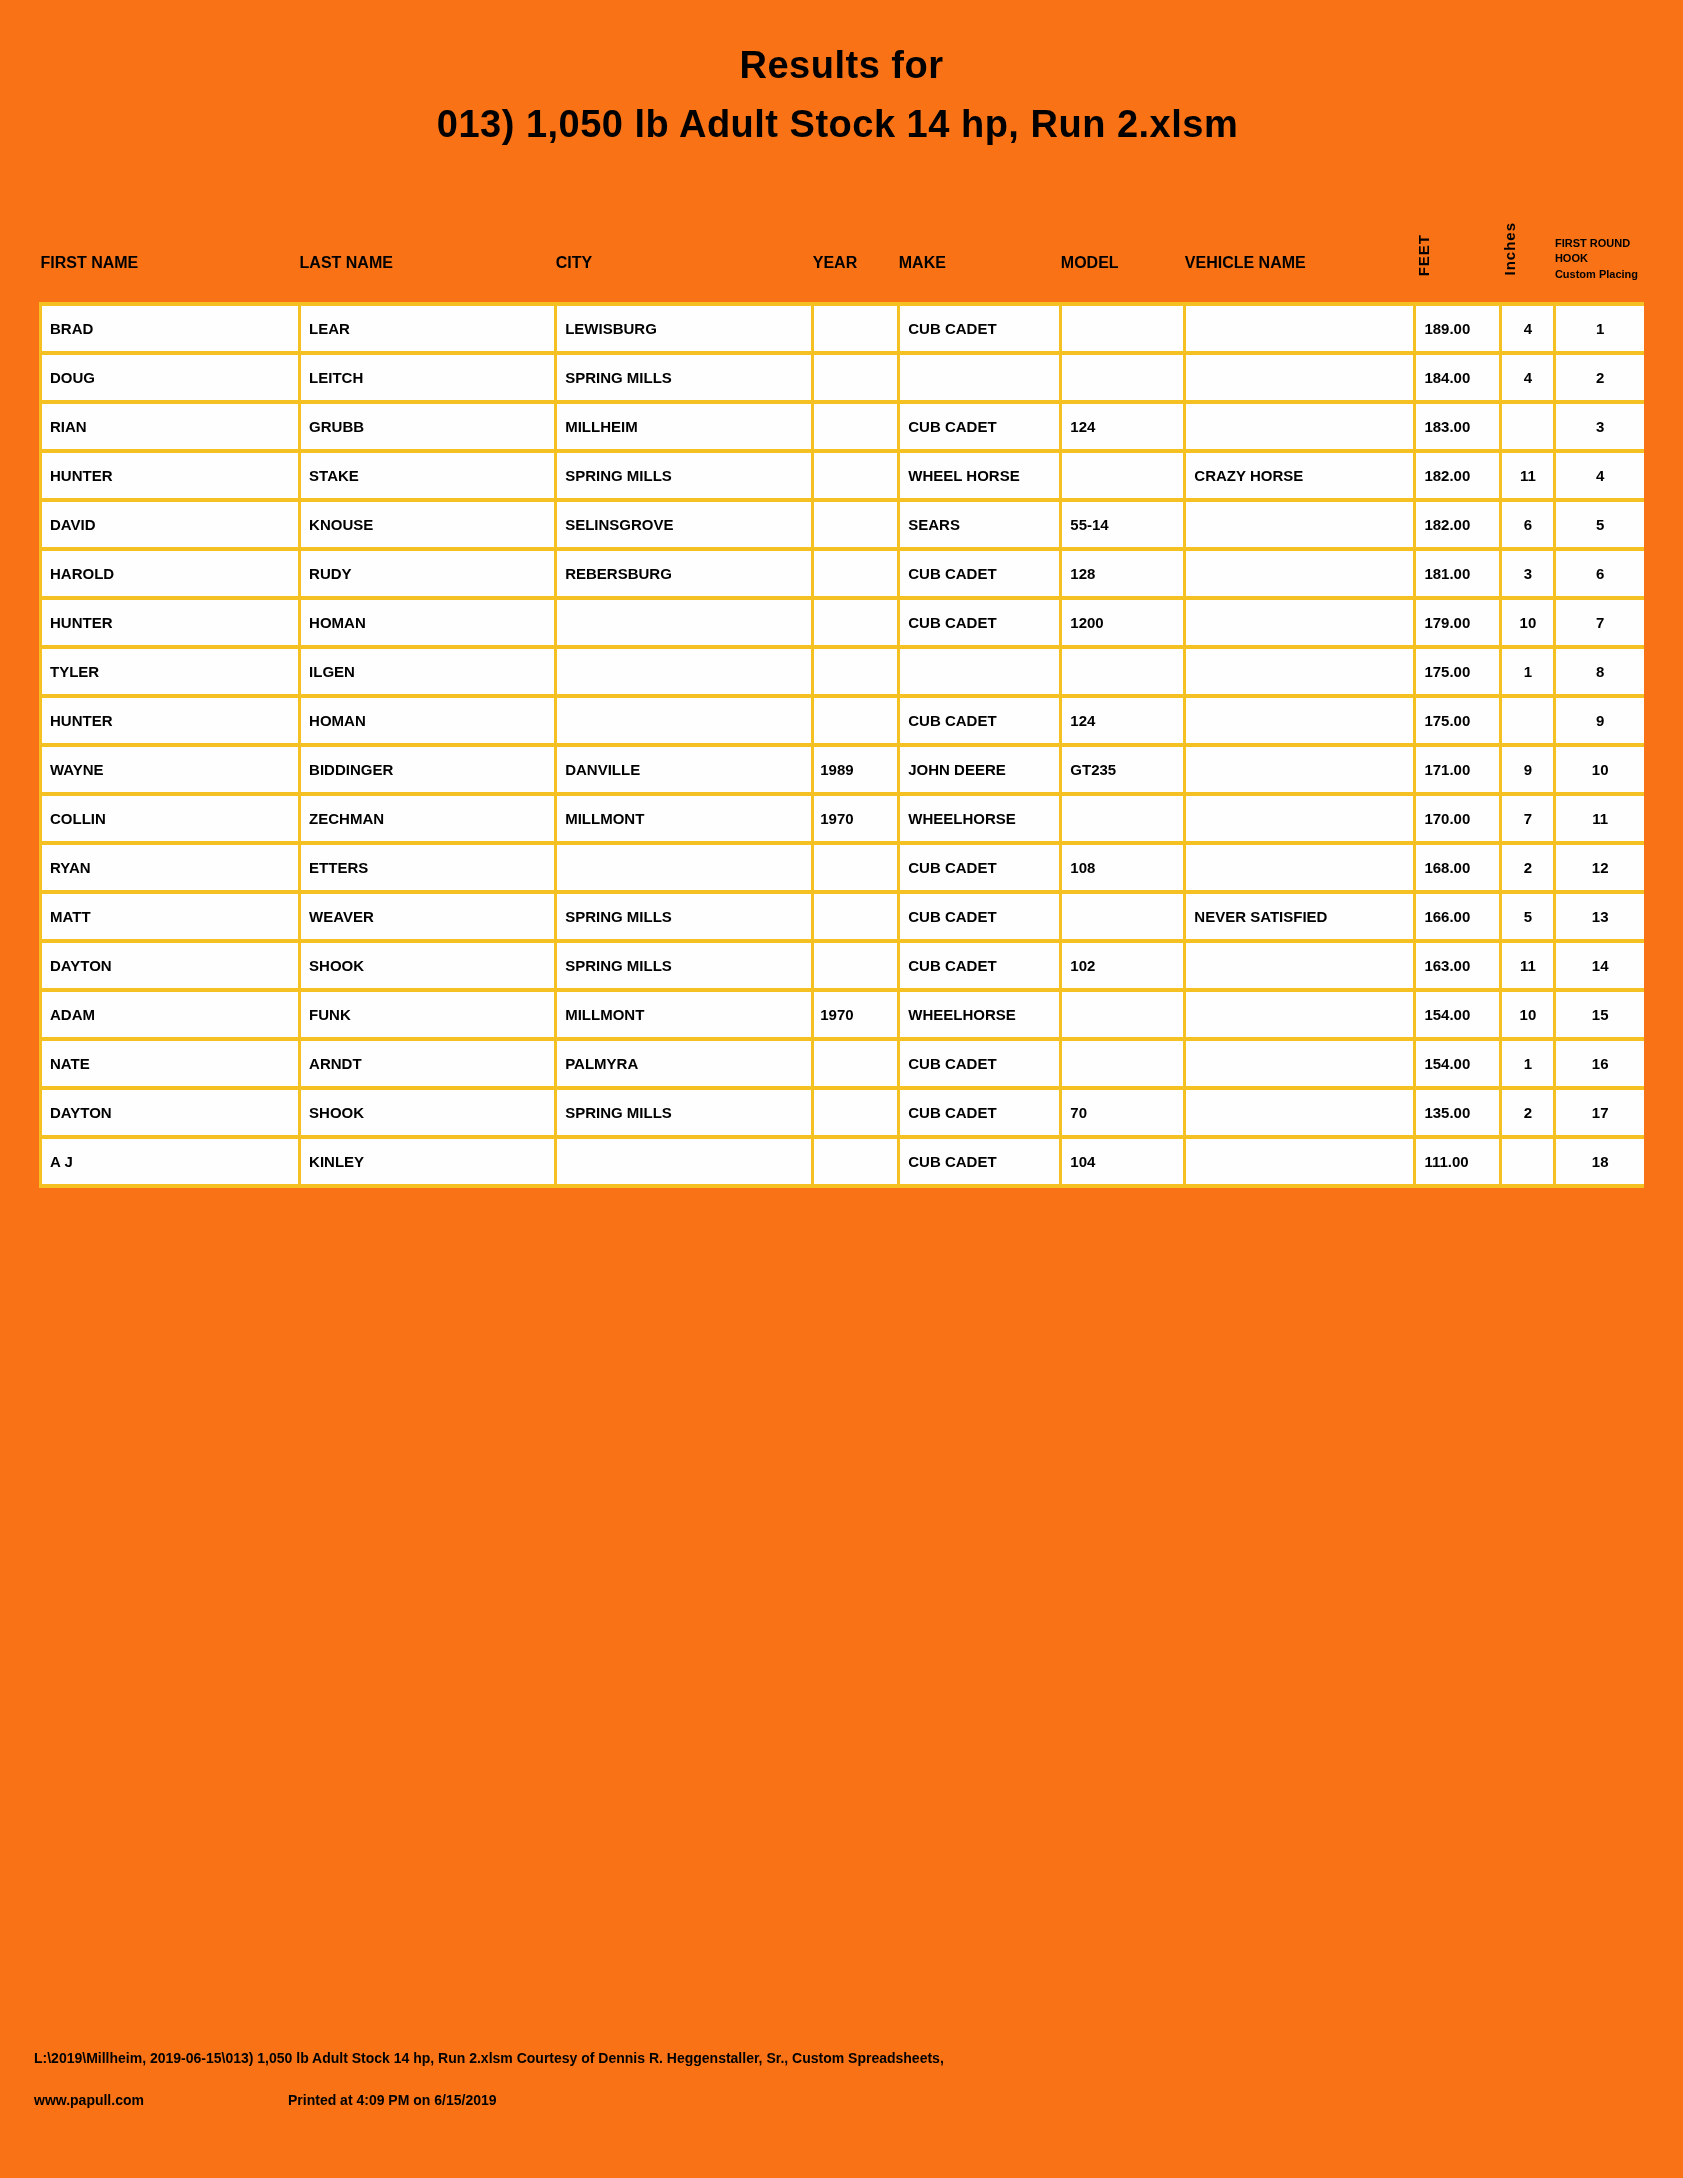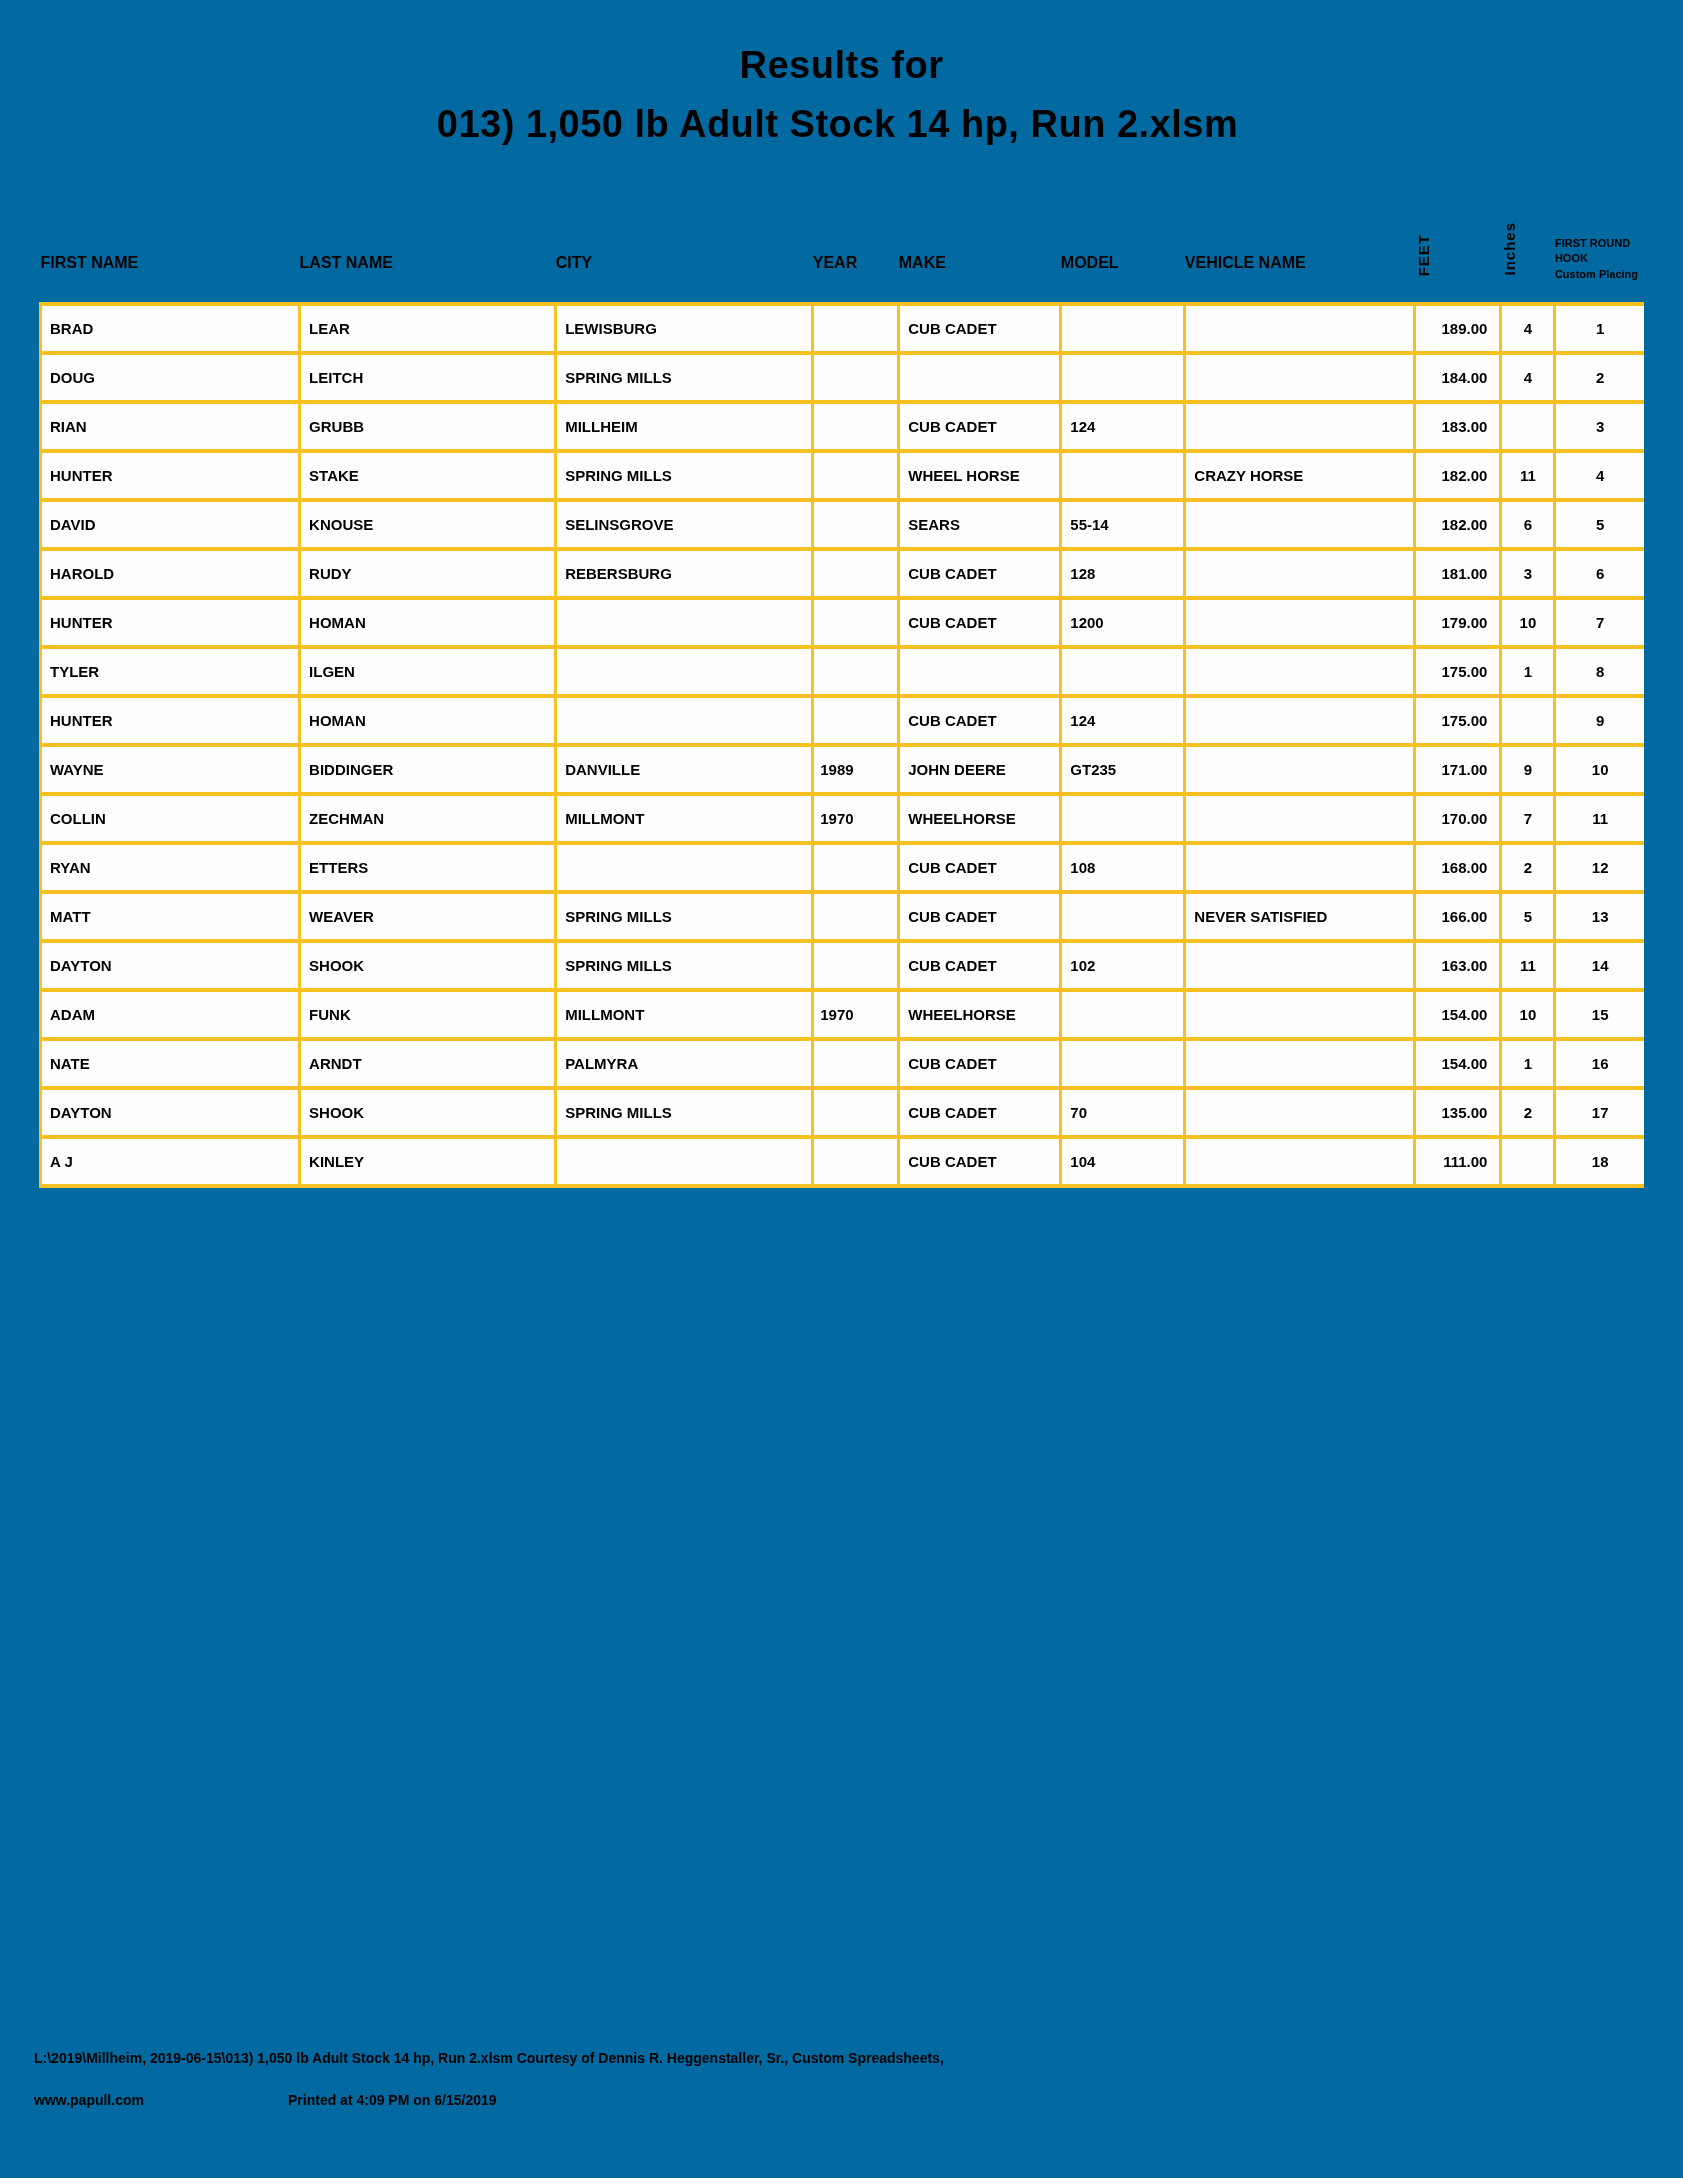--- a/index.html
+++ b/index.html
@@ -2,21 +2,21 @@
 <html style="--gold: #F5C122;"><head>
 <meta charset="utf-8">
 <style>
   :root { --gold: #F5C122; }
   * { box-sizing: border-box; }
   html, body { margin: 0; padding: 0; background: #ffffff; }
   .page {
     position: relative;
     width: 1683px;
     height: 2178px;
-    background: #0369a1;
+    background: #f97316;
     font-family: "Liberation Sans", sans-serif;
     color: #000000;
     overflow: hidden;
   }
   .title-block { padding-top: 44px; text-align: center; }
   .title-line1 {
     margin: 0;
     font-size: 38px;
     font-weight: bold;
     letter-spacing: 0.5px;
@@ -61,21 +61,21 @@
     border-bottom-width: 4px;
     height: 49px;
     padding: 2px 6px 2px 8px;
     font-size: 15px;
     font-weight: bold;
     white-space: nowrap;
     overflow: hidden;
     background: #fefefe;
   }
   tbody td.col-year { padding-left: 6px; }
-  tbody td.col-feet { text-align: right; padding-right: 12px; }
+  tbody td.col-feet { text-align: left; padding-right: 12px; }
   tbody td.col-inches { text-align: center; padding: 2px; }
   tbody td.col-placing { text-align: center; border-right: hidden; padding: 2px; }
   .footer {
     position: absolute;
     left: 34px;
     top: 2051px;
     width: 1624px;
     font-size: 14px;
     font-weight: bold;
     line-height: 1.0;

